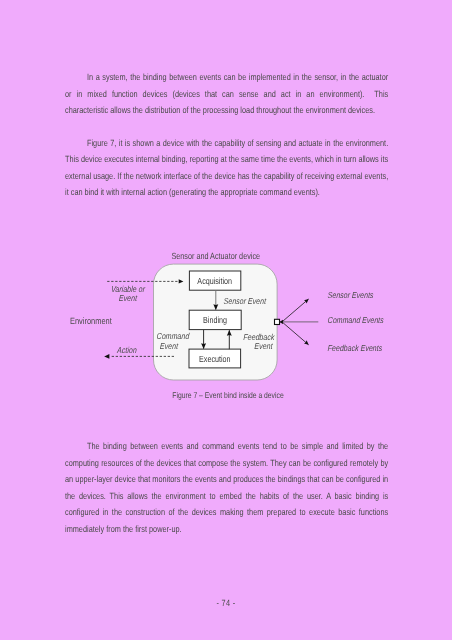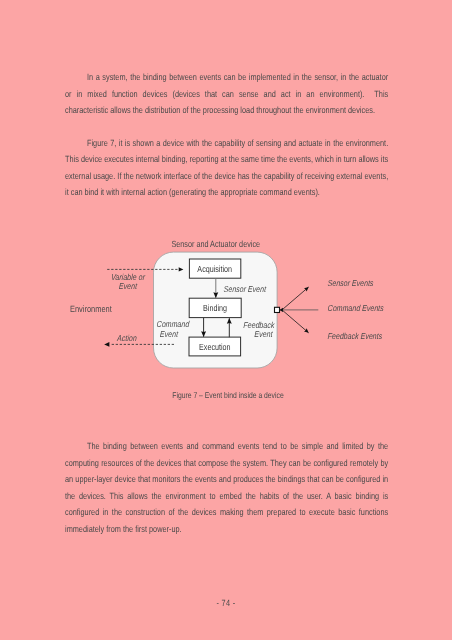--- a/index.html
+++ b/index.html
@@ -1,39 +1,39 @@
 <!DOCTYPE html>
 <html><head>
 <meta charset="utf-8">
 <title>page</title>
 <style>
   html,body{margin:0;padding:0;}
   *{-webkit-font-smoothing:antialiased;text-rendering:geometricPrecision;}
   body{width:452px;height:640px;background:#ffffff;overflow:hidden;}
-  .page{position:relative;width:452px;height:640px;background:#fca5a5;}
+  .page{position:relative;width:452px;height:640px;background:#f0abfc;}
 
   .para{position:absolute;left:65px;width:398.5px;
         font-family:"Liberation Sans",sans-serif;
         font-size:9.05px;line-height:16.5px;color:#4a4a4a;
         text-align:justify;text-indent:27.1px;
         transform:scaleX(0.8110);transform-origin:0 0;
         -webkit-font-smoothing:antialiased;}
 
 
   .flbl{position:absolute;font-family:"Liberation Sans",sans-serif;font-size:8.7px;
         color:#4a4a4a;white-space:nowrap;transform:scaleX(0.811);transform-origin:0 0;}
   .flbl.c{transform-origin:50% 0;}
   .flbl.it{font-style:italic;transform:scaleX(0.811) skewX(-4deg);}
   .flbl.c.it{transform-origin:50% 50%;}
   .flbl.reg{font-size:9.2px;}
   .flbl.ttl{font-size:8.95px;}
   .blbl{position:absolute;font-family:"Liberation Sans",sans-serif;font-size:8.85px;
         color:#3a3a3a;white-space:nowrap;text-align:center;
         transform:scaleX(0.811);transform-origin:50% 0;}
-  .figwrap{position:absolute;left:0;top:0;width:452px;height:480px;}
+  .figwrap{position:absolute;left:0;top:12px;width:452px;height:480px;}
   .figwrap svg{position:absolute;left:0;top:0;}
   .caption{position:absolute;left:2.1px;width:452px;text-align:center;
            font-family:"Liberation Sans",sans-serif;font-size:8.38px;color:#4a4a4a;
            transform:scaleX(0.811);transform-origin:50% 0;}
   .pagenum{position:absolute;left:0;width:452px;text-align:center;
            font-family:"Liberation Sans",sans-serif;font-size:9.0px;color:#4a4a4a;
            letter-spacing:0.45px;transform:scaleX(0.811);transform-origin:50% 0;}
 </style>
 </head>
 <body>

